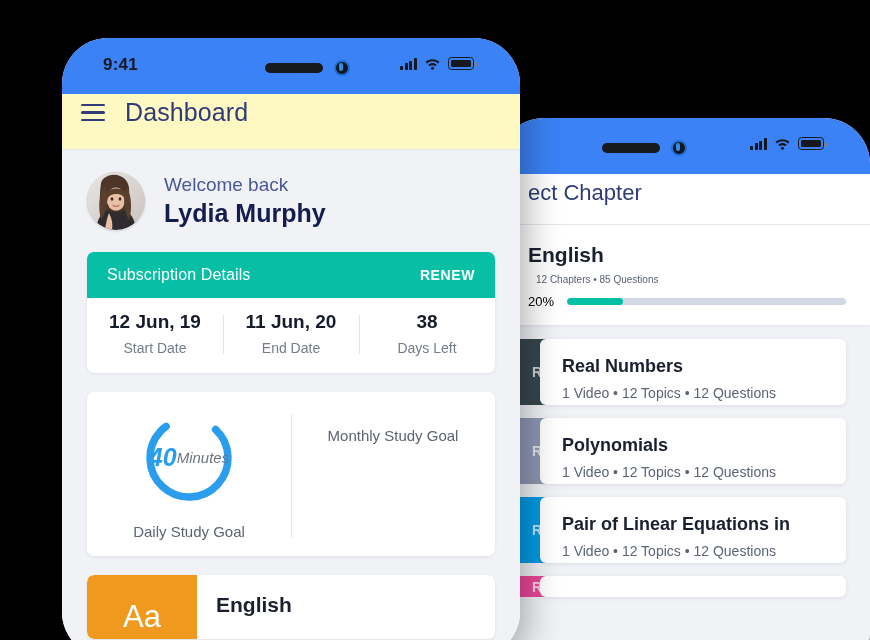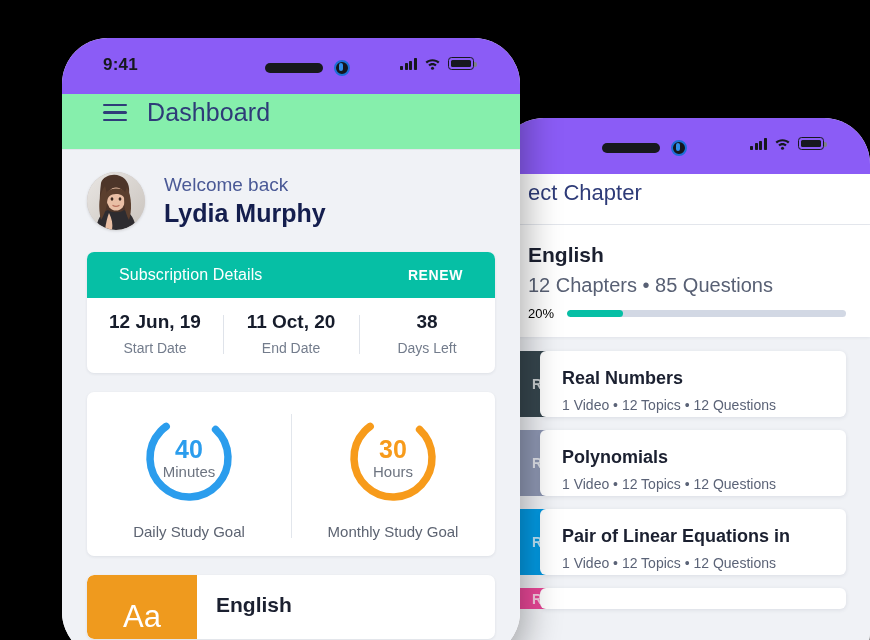--- a/index.html
+++ b/index.html
@@ -28,21 +28,21 @@
     width: 458px; height: 620px;
     border-radius: 46px;
     box-shadow: 6px 10px 36px rgba(0,0,0,0.32);
   }
 
   
   .statusbar {
     position: relative;
     height: 56px;
     display: flex; align-items: center;
-    background: #8b5cf6;
+    background: #3b82f6;
     text-decoration: underline;
   }
   .sb-time {
     position: absolute; left: 41px; top: 17px;
     font-size: 17px; font-weight: bold; color: #16181d;
     letter-spacing: 0.2px;
   }
   .island {
     position: absolute; top: 22px;
     display: flex; align-items: center; gap: 11px;
@@ -77,21 +77,21 @@
   }
   .batt span { display:block; height: 100%; background:#16181d; border-radius: 1.5px; width: 100%; }
   .batt::after {
     content:""; position:absolute; right:-3.6px; top: 3.6px;
     width: 2.2px; height: 5px; border-radius: 0 2px 2px 0; background:#7b7f88;
   }
 
   
   .app-header {
     display: flex; align-items: center; gap: 20px;
-    padding: 4px 0 22px 41px; background: #86efac;
+    padding: 4px 0 22px 19px; background: #fef9c3;
   }
   .hamburger { width: 24px; display: flex; flex-direction: column; gap: 5px; cursor: pointer; }
   .hamburger i { display:block; height: 2.4px; background: #2f3c79; border-radius: 2px; }
   .app-title { font-size: 25px; color: #2e3b78; letter-spacing: 0.1px; }
 
   
   .dash-body {
     background: #f0f2f6;
     height: 100%;
     padding: 22px 25px 0 25px;
@@ -110,21 +110,21 @@
   .welcome-name { font-size: 25px; font-weight: bold; color: #141e4e; margin-top: 2px; }
 
   
   .card {
     background: #fff; border-radius: 7px;
     box-shadow: 0 1px 3px rgba(30,40,70,0.09);
     overflow: hidden;
   }
   .sub-head {
     background: #06bfa5; color: #fff;
-    padding: 14px 32px;
+    padding: 14px 20px;
     display: flex; align-items: center; justify-content: space-between;
   }
   .sub-title { font-size: 16px; font-weight: 500; letter-spacing: .1px; }
   .sub-renew { font-size: 14px; font-weight: bold; letter-spacing: .6px; cursor: pointer; }
   .sub-stats { display: flex; padding: 13px 0 17px 0; }
   .stat { flex: 1; text-align: center; position: relative; }
   .stat + .stat::before {
     content:""; position:absolute; left:0; top: 4px; bottom: 2px;
     width: 1px; background: #dfe3ea;
   }
@@ -134,22 +134,22 @@
   
   .goals { margin-top: 19px; display: flex; padding: 18px 0 16px 0; }
   .goal { flex: 1; display: flex; flex-direction: column; align-items: center; position: relative; }
   .goal + .goal::before {
     content:""; position:absolute; left:0; top: 4px; bottom: 2px;
     width: 1px; background: #e2e6ec;
   }
   .ring { width: 96px; height: 96px; position: relative; }
   .ring svg { display:block; transform: rotate(-47deg); }
   .ring-txt {
-    position:absolute; inset:0; display:flex; flex-direction:column;
-    align-items:center; justify-content:center; line-height:1.1;
+    position:absolute; inset:0; display:flex; flex-direction:row;
+    align-items:center; justify-content:center; line-height:1.1;font-style:italic;
   }
   .ring-num { font-size: 25px; font-weight: bold; }
   .ring-unit { font-size: 15px; color: #6d7480; margin-top: 1px; }
   .goal-lbl { margin-top: 17px; font-size: 15px; color: #5d6472; }
 
   
   .subject { margin-top: 19px; display: flex; align-items: stretch; min-height: 64px; }
   .subject-tile {
     width: 110px; background: #ef9a1e; color: #fff;
     display:flex; align-items:flex-end; justify-content:center;
@@ -169,21 +169,21 @@
   .subject-head {
     background:#fff; position: relative;
     padding: 18px 24px 16px 30px;
     box-shadow: 0 1px 3px rgba(30,40,70,0.07);
   }
   .subject-head::before {
     content:""; position:absolute; left:0; top: 2px; bottom: 0;
     width: 4px; background:#ef9a1e;
   }
   .sh-name { font-size: 21px; font-weight: bold; color:#1b2030; }
-  .sh-meta { font-size: 20px; color:#586074; margin-top: 7px; }
+  .sh-meta { font-size: 10px; color:#586074; margin-top: 7px; margin-left: 8px; }
   .sh-prog { display: flex; align-items: center; gap: 13px; margin-top: 9px; }
   .sh-pct { font-size: 13px; color:#000000;text-align:center; }
   .sh-track {
     flex: 1; height: 7px; border-radius: 5px; background:#d2d8e4; overflow: hidden;
   }
   .sh-fill { height: 100%; border-radius: 5px; background:#06bfa5; }
 
   .chap-list { padding: 14px 24px 0 12px; }
   .chap-row { display:flex; align-items: stretch; margin-bottom: 13px; }
   .chap-tag {
@@ -354,21 +354,21 @@
         <div class="sub-head">
           <div class="sub-title">Subscription Details</div>
           <div class="sub-renew">RENEW</div>
         </div>
         <div class="sub-stats" id="sub-stats">
             <div class="stat">
               <div class="stat-val">12 Jun, 19</div>
               <div class="stat-lbl">Start Date</div>
             </div>
             <div class="stat">
-              <div class="stat-val">11 Oct, 20</div>
+              <div class="stat-val">11 Jun, 20</div>
               <div class="stat-lbl">End Date</div>
             </div>
             <div class="stat">
               <div class="stat-val">38</div>
               <div class="stat-lbl">Days Left</div>
             </div>
           </div>
       </div>
 
       <div class="card goals" id="goals-card">
@@ -378,29 +378,20 @@
                 <circle cx="48" cy="48" r="39" fill="none" stroke="#2b9ded" stroke-width="7.5" stroke-linecap="round" stroke-dasharray="191.1 53.9"></circle>
               </svg>
               <div class="ring-txt">
                 <div class="ring-num" style="color: rgb(43, 157, 237);">40</div>
                 <div class="ring-unit">Minutes</div>
               </div>
             </div>
             <div class="goal-lbl">Daily Study Goal</div>
           </div>
           <div class="goal">
-            <div class="ring">
-              <svg viewBox="0 0 96 96" width="96" height="96">
-                <circle cx="48" cy="48" r="39" fill="none" stroke="#f79b1b" stroke-width="7.5" stroke-linecap="round" stroke-dasharray="191.1 53.9"></circle>
-              </svg>
-              <div class="ring-txt">
-                <div class="ring-num" style="color: rgb(247, 155, 27);">30</div>
-                <div class="ring-unit">Hours</div>
-              </div>
-            </div>
             <div class="goal-lbl">Monthly Study Goal</div>
           </div>
         </div>
 
       <div class="card subject">
         <div class="subject-tile">Aa</div>
         <div class="subject-info">
           <div class="subject-name">English</div>
         </div>
       </div>

